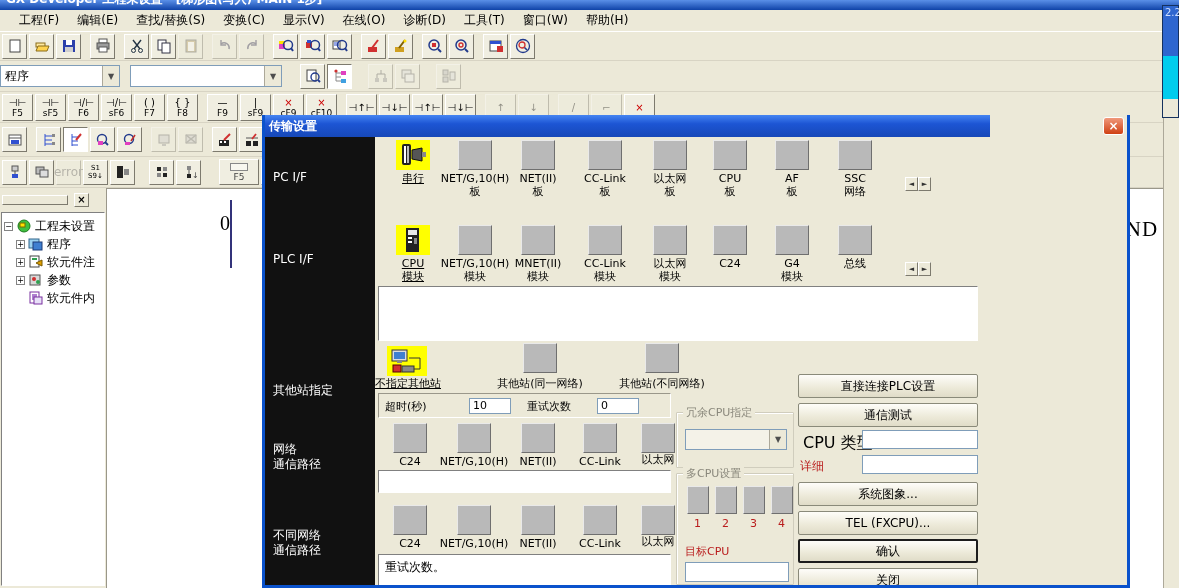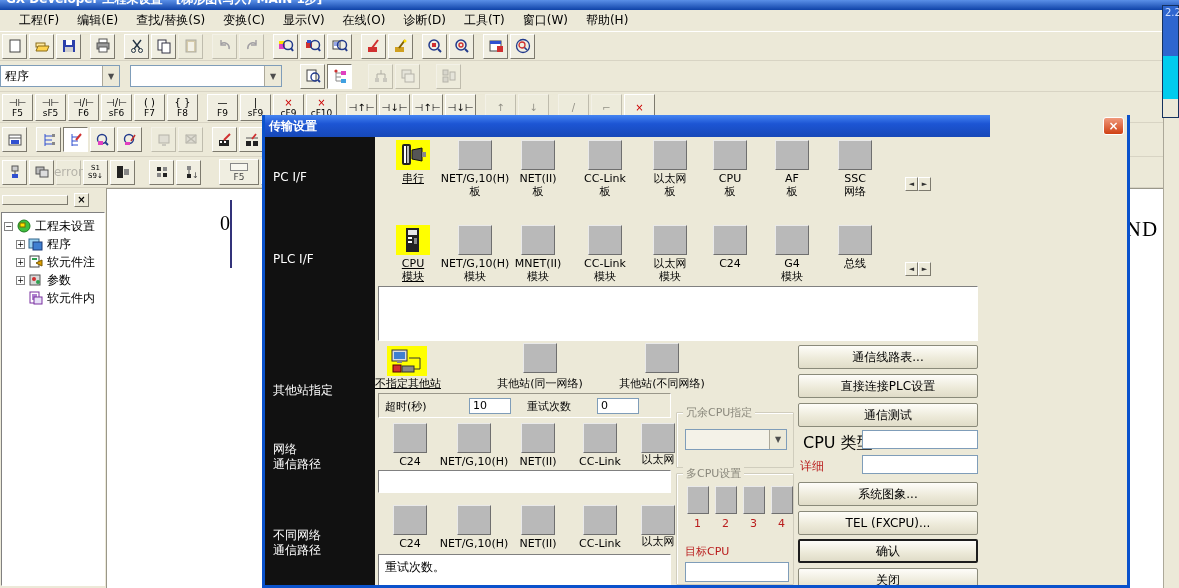--- a/index.html
+++ b/index.html
@@ -716,21 +716,20 @@
     <span class="cpusq" style="left:66px;top:12px"></span>
     <span class="cpusq" style="left:94px;top:12px"></span>
     <span class="abs graytext" style="left:17px;top:43px;font-size:11px">1</span>
     <span class="abs graytext" style="left:45px;top:43px;font-size:11px">2</span>
     <span class="abs graytext" style="left:73px;top:43px;font-size:11px">3</span>
     <span class="abs graytext" style="left:101px;top:43px;font-size:11px">4</span>
     <span class="abs graytext" style="left:8px;top:70px;font-size:11px">目标CPU</span>
     <span class="abs sunken" style="left:8px;top:88px;width:104px;height:20px"></span>
   </div>
 
-  <span class="xpbtn" style="left:533px;top:230px">通信线路表...</span>
   <span class="xpbtn" style="left:533px;top:259px">直接连接PLC设置</span>
   <span class="xpbtn" style="left:533px;top:288px">通信测试</span>
   <span class="abs" style="left:538px;top:318px;font-size:16px">CPU 类型</span>
   <span class="abs sunken" style="left:597px;top:315px;width:116px;height:19px"></span>
   <span class="abs graytext" style="left:535px;top:343px;font-size:12px">详细</span>
   <span class="abs sunken" style="left:597px;top:340px;width:116px;height:19px"></span>
   <span class="xpbtn" style="left:533px;top:367px">系统图象...</span>
   <span class="xpbtn default" style="left:533px;top:424px">确认</span>
   <span class="xpbtn" style="left:533px;top:396px">TEL (FXCPU)...</span>
   <span class="xpbtn" style="left:533px;top:453px">关闭</span>

